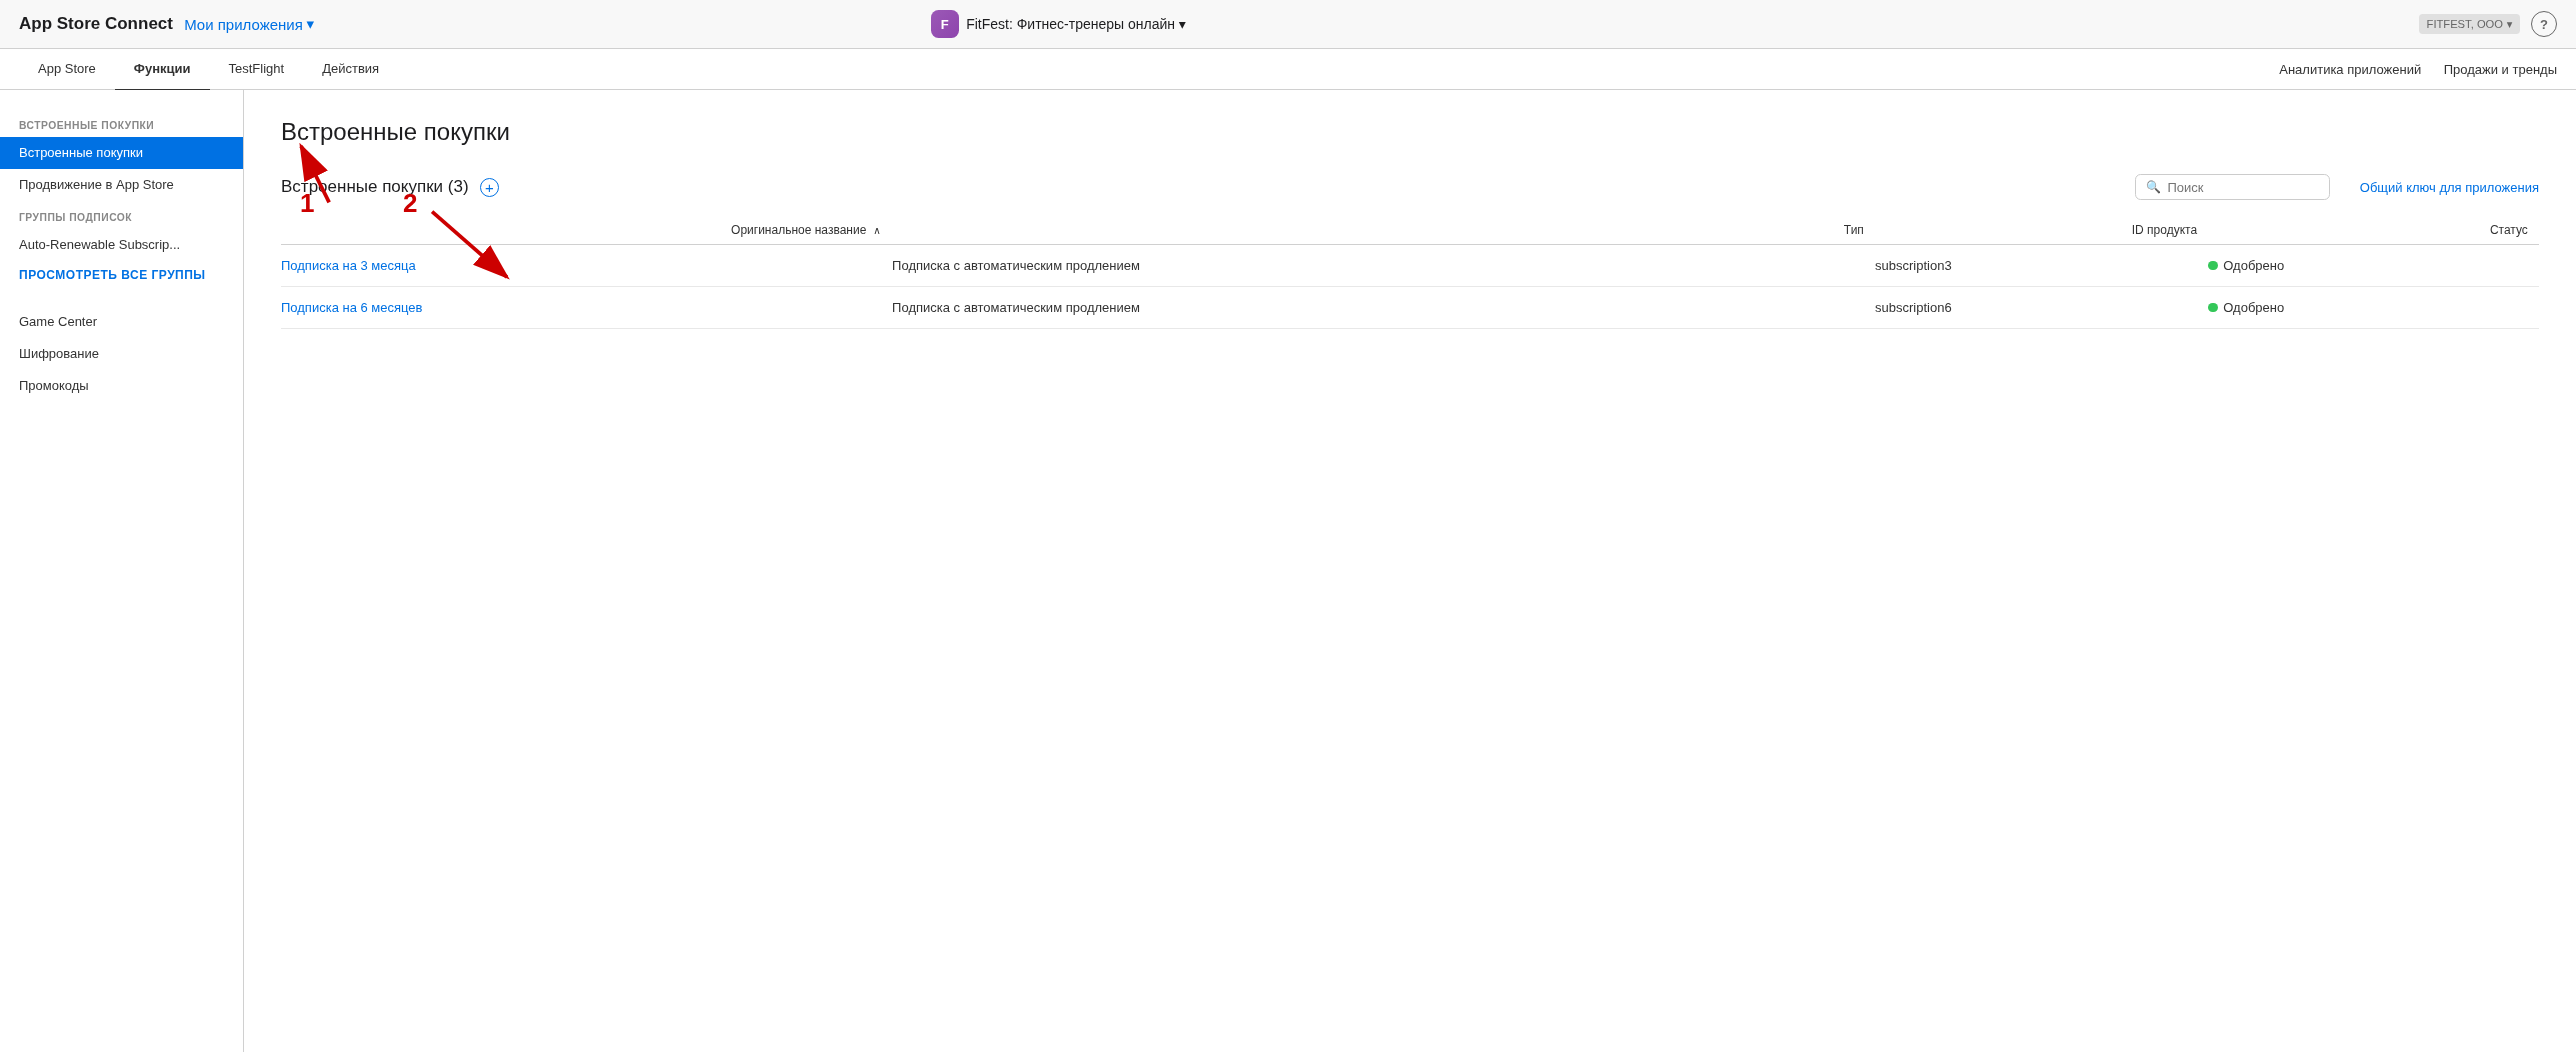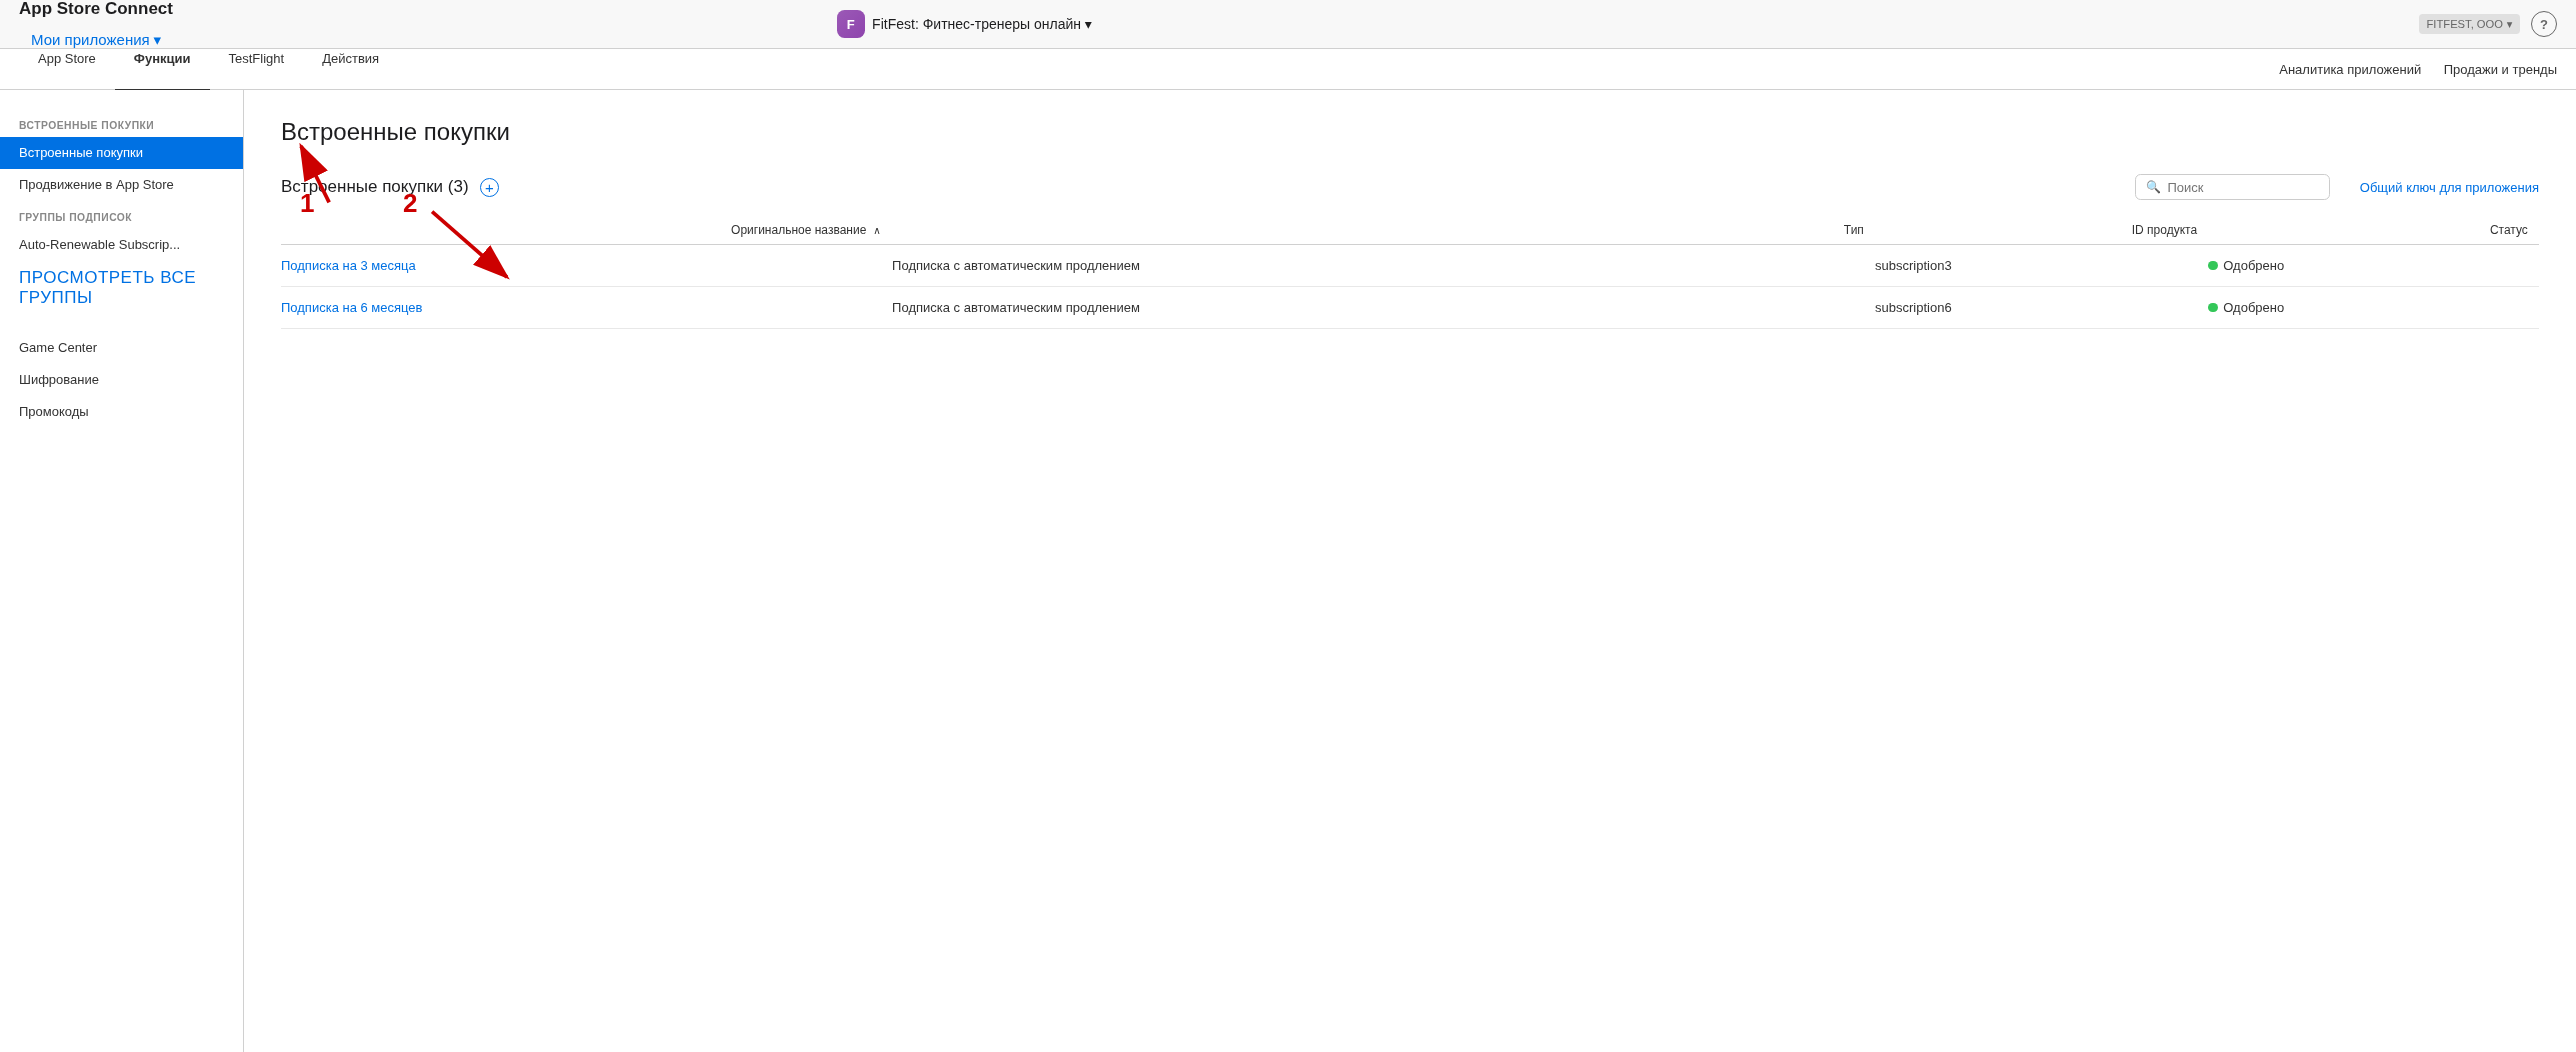--- a/index.html
+++ b/index.html
@@ -11,21 +11,20 @@
       align-items: center;
       height: 49px;
       border-bottom: 0.9px solid #d0d0d0;
       padding: 0 19px;
       background: #f8f8f8;
     }
     .logo-area {
       display: flex;
       align-items: center;
       gap: 11.2px;
-      flex-direction: column;
     }
     .logo-text {
       font-size: 17px;
       font-weight: 700;
       color: #1d1d1f;
     }
     .my-apps-link {
       color: #0071e3;
       font-size: 15px;
       cursor: pointer;
@@ -100,24 +99,24 @@
       height: 41px;
       background: #fff;
     }
     .nav-tab-left {
       display: flex;
       align-items: center;
       gap: 0;
       flex: 1;
     }
     .nav-tab {
-      padding: 2px 19px;
+      padding: 14px 19px;
       height: 41px;
       display: flex;
-      align-items: flex-start;
+      align-items: center;
       font-size: 13px;
       color: #333;
       cursor: pointer;
       border-bottom: 1.9px solid transparent;
       position: relative;
     }
     .nav-tab.active {
       font-weight: 600;
       border-bottom: 1.9px solid #333;
     }
@@ -160,24 +159,24 @@
       padding: 8.4px 19px;
       font-size: 13px;
       color: #333;
       cursor: pointer;
     }
     .sidebar-item.active {
       background: #0071e3;
       color: #fff;
     }
     .sidebar-item.small-link {
-      font-size: 17px;
+      font-size: 12px;
       color: #0071e3;
       text-transform: uppercase;
-      font-weight: 400;
+      font-weight: 700;
       letter-spacing: 0.5px;
     }
 
     
     .content {
       flex: 1;
       overflow-y: auto;
       padding: 28px 37px;
       position: relative;
     }

